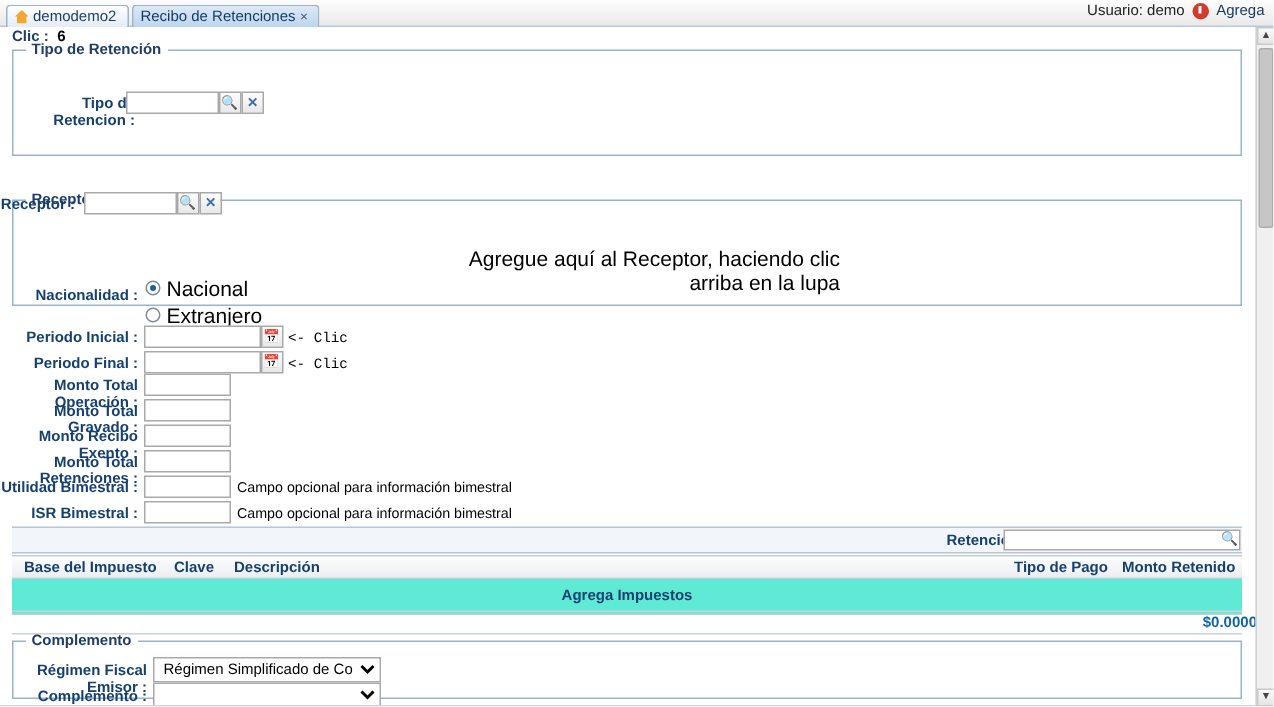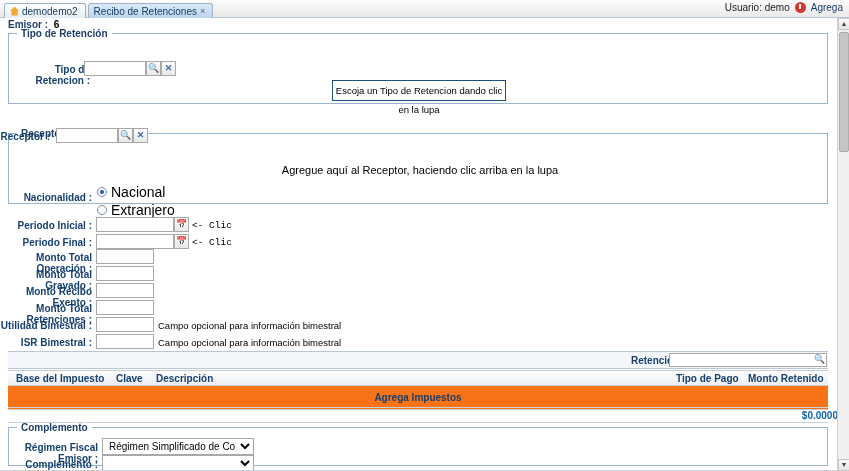--- a/index.html
+++ b/index.html
@@ -139,21 +139,21 @@
     position: absolute;
     border: 1px solid #1a4f86;
     background: #fff;
     font-size: 9.5px;
     color: #000;
     text-align: center;
     line-height: 19px;
     height: 21px;
   }
   .hint-text {
-    position: absolute; font-size: 11px; color: #000; text-align: center;
+    position: absolute; font-size: 14px; color: #000; text-align: right;
   }
 
   .radio-row { position: absolute; font-size: 14px; color: #000; }
   .radio-row div { display: flex; align-items: center; gap: 4px; height: 14px; }
   .rb {
     width: 10px; height: 10px; border-radius: 50%;
     border: 1px solid #7b8b9c; background: #fff;
     position: relative; display: inline-block;
   }
   .rb.on:after {
@@ -180,21 +180,21 @@
     border-top: 1px solid #c3ccd6;
     border-bottom: 1px solid #c3ccd6;
     height: 16px;
   }
   .grid-head .cell {
     position: absolute; top: 0; height: 15px; line-height: 15px;
     font-size: 10px; font-weight: bold; color: #16406f;
   }
   .grid-body {
     position: absolute;
-    background: #f97316;
+    background: #5eead4;
     border-bottom: 1px solid #c3ccd6;
   }
   .grid-empty {
     position: absolute; width: 100%; text-align: center;
     font-size: 10px; font-weight: bold; color: #16406f;
   }
   .grid-total {
     position: absolute; text-align: right;
     font-size: 10px; font-weight: bold; color: #1064a8;
   }
@@ -234,32 +234,31 @@
       <span class="logout-ico"></span>
       <span class="logout-lbl">Agrega</span>
     </div>
   </div>
 
   <div class="page">
 
     <div class="content">
 
       <div class="folio">
-        <span>Emisor :</span>
+        <span>Clic :</span>
         <span class="num">6</span>
       </div>
 
       <fieldset class="box" style="left:8px; top:10px; width:820px; height:76px;">
         <legend>Tipo de Retención</legend>
       </fieldset>
       <div class="fld-label" style="left:0px; top:46px; width:78px;margin-left:12px;">Tipo de Retencion :</div>
       <input class="txt" style="left: 84px; top: 43px; width: 62px;" type="text" value="">
       <div class="btn-ico lupa" style="left:146px; top:43px;"></div>
       <div class="btn-ico" style="left:161px; top:43px;"><span class="cross">✕</span></div>
-      <div class="hint-box" style="left:332px; top:62px; width:174px;">Escoja un Tipo de Retencion dando clic en la lupa</div>
 
       <fieldset class="box" style="left:8px; top:110px; width:820px; height:76px;">
         <legend>Receptor</legend>
       </fieldset>
       <div class="fld-label" style="left:0px; top:113px; width:50px;">Receptor :</div>
       <input class="txt" style="left: 56px; top: 110px; width: 62px;" type="text" value="">
       <div class="btn-ico lupa" style="left:118px; top:110px;"></div>
       <div class="btn-ico" style="left:133px; top:110px;"><span class="cross">✕</span></div>
       <div class="hint-text" style="left:280px; top:146px; width:280px;">Agregue aquí al Receptor, haciendo clic arriba en la lupa</div>
 

